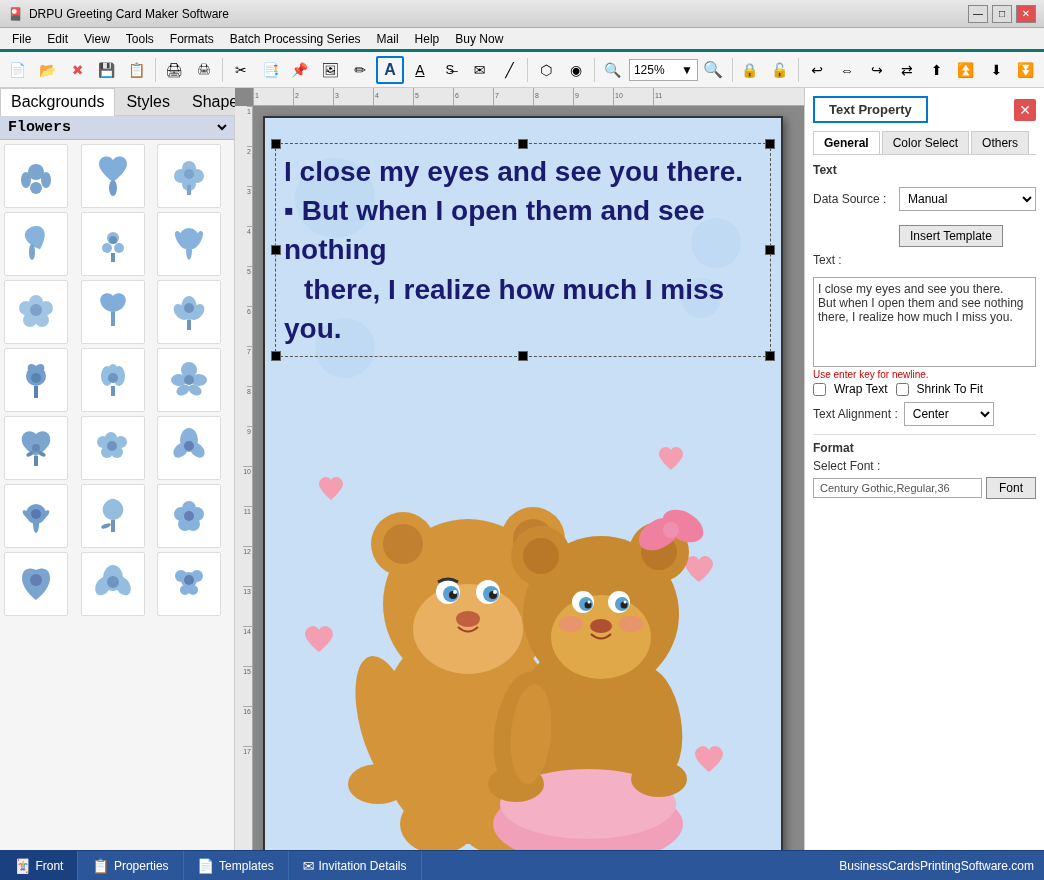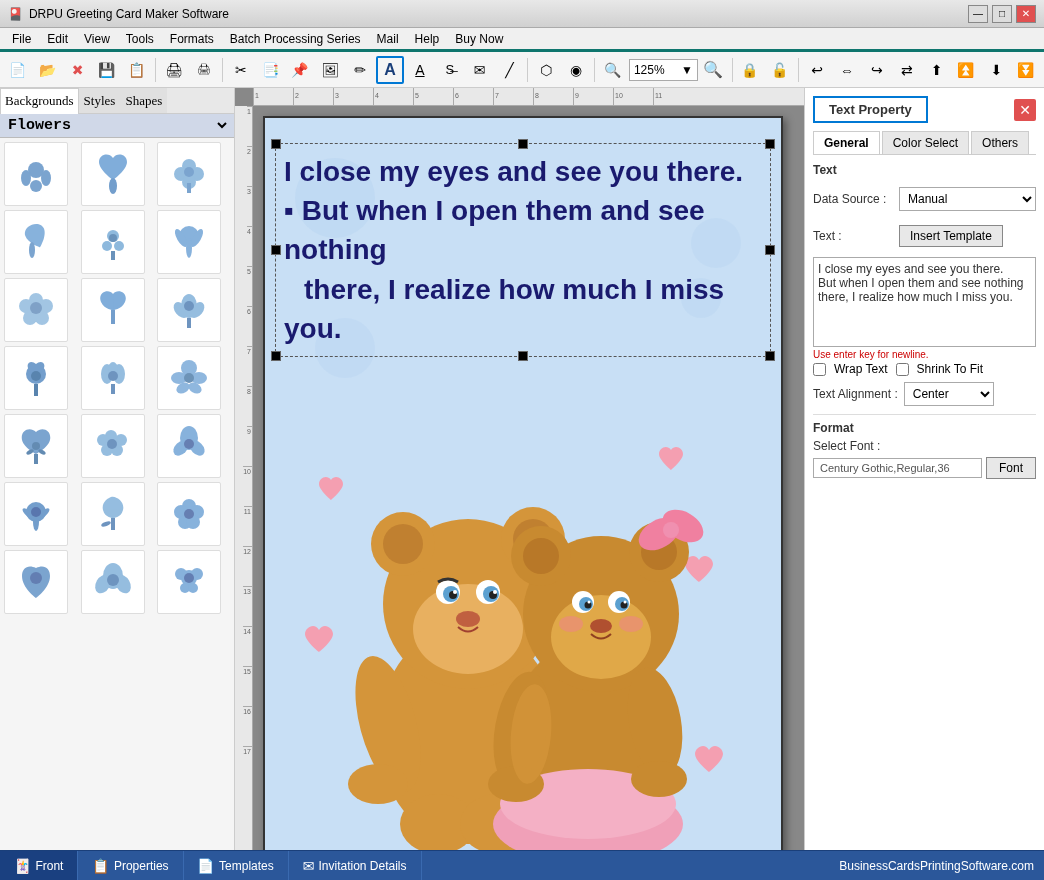--- a/index.html
+++ b/index.html
@@ -66,27 +66,26 @@
       border-right: 1px solid #ccc;
       display: flex;
       flex-direction: column;
     }
     #tabs-bar {
       display: flex;
       border-bottom: 1px solid #ccc;
       background: #e8e8e8;
     }
     .tab-btn {
-      padding: 4px 4px;
+      padding: 4px 10px;
       cursor: pointer;
-      font-size: 13px;
+      font-size: 16px;
       border: 1px solid transparent;
       border-bottom: none;
       background: #e0e0e0;
-      font-family: Liberation Serif, serif;
     }
     .tab-btn.active {
       background: white;
       border-color: #ccc;
       border-bottom-color: white;
       z-index: 1;
       margin-bottom: -1px;
     }
     #category-bar {
       display: flex;
@@ -758,21 +757,21 @@
     <div class="prop-row">
       <label>Data Source :</label>
       <select class="prop-select">
         <option>Manual</option>
         <option>Database</option>
         <option>CSV</option>
       </select>
     </div>
 
     <div class="prop-row" style="align-items:flex-start;margin-top:8px;">
-      <label style="padding-top:4px;">Text :</label>
+      <label style="padding-top:4px;margin-top:24px;">Text :</label>
       <button class="btn-insert">Insert Template</button>
     </div>
 
     <textarea class="prop-text-area" style="margin-top: 4px;">I close my eyes and see you there.
 But when I open them and see nothing there, I realize how much I miss you.</textarea>
 
     <div class="hint-text">Use enter key for newline.</div>
 
     <div class="checkbox-row">
       <input type="checkbox" id="wrap-text" style="">

